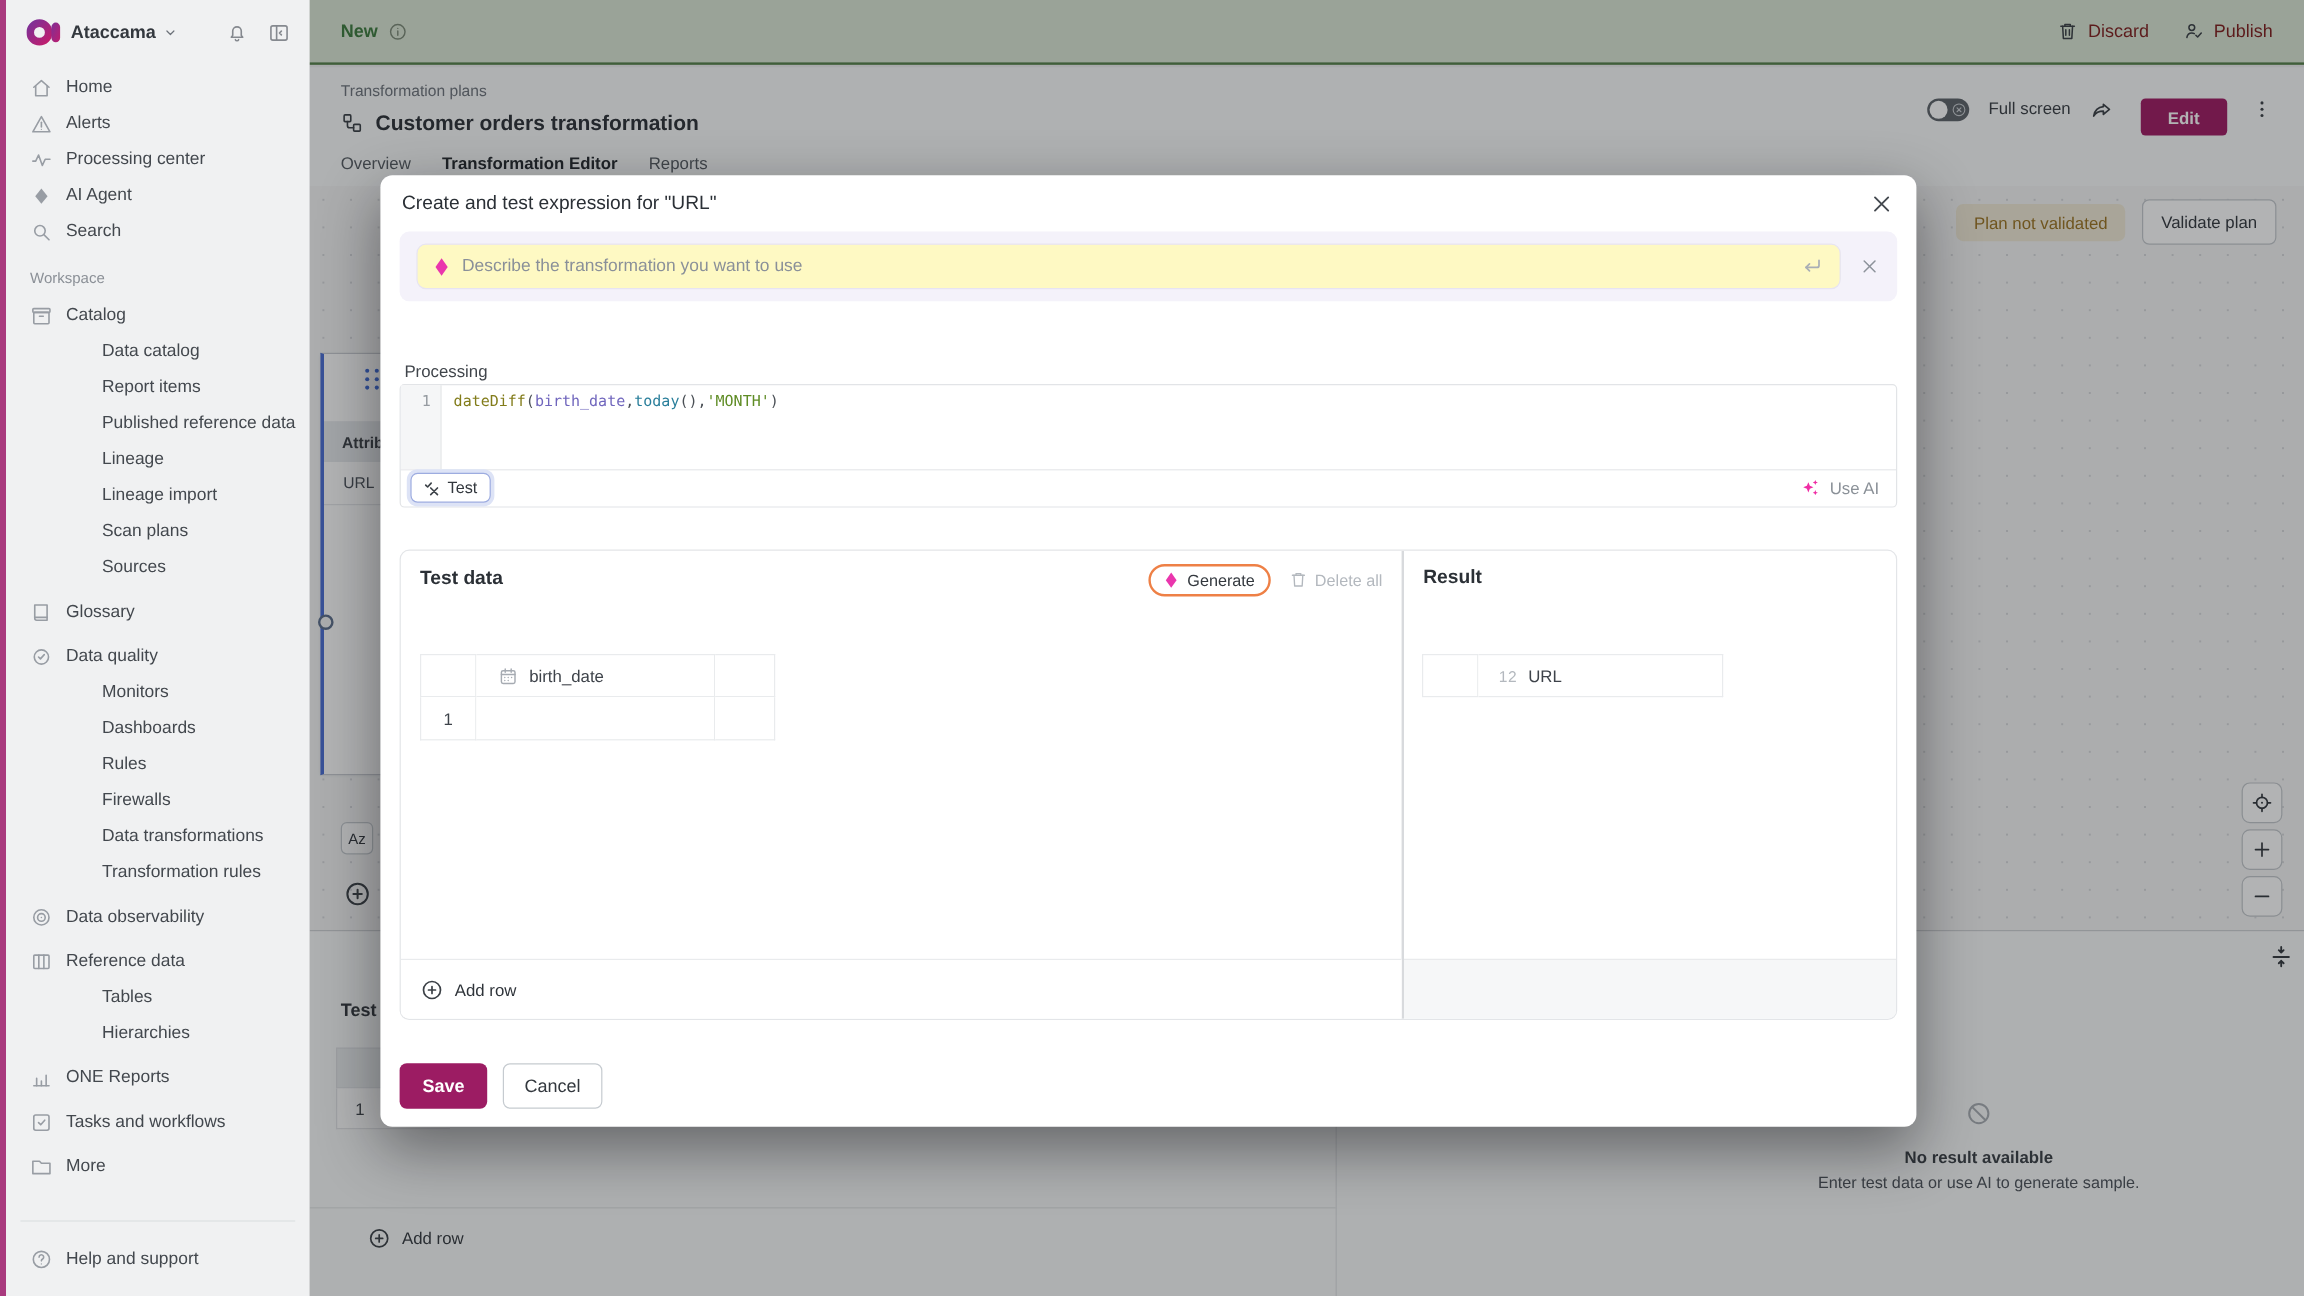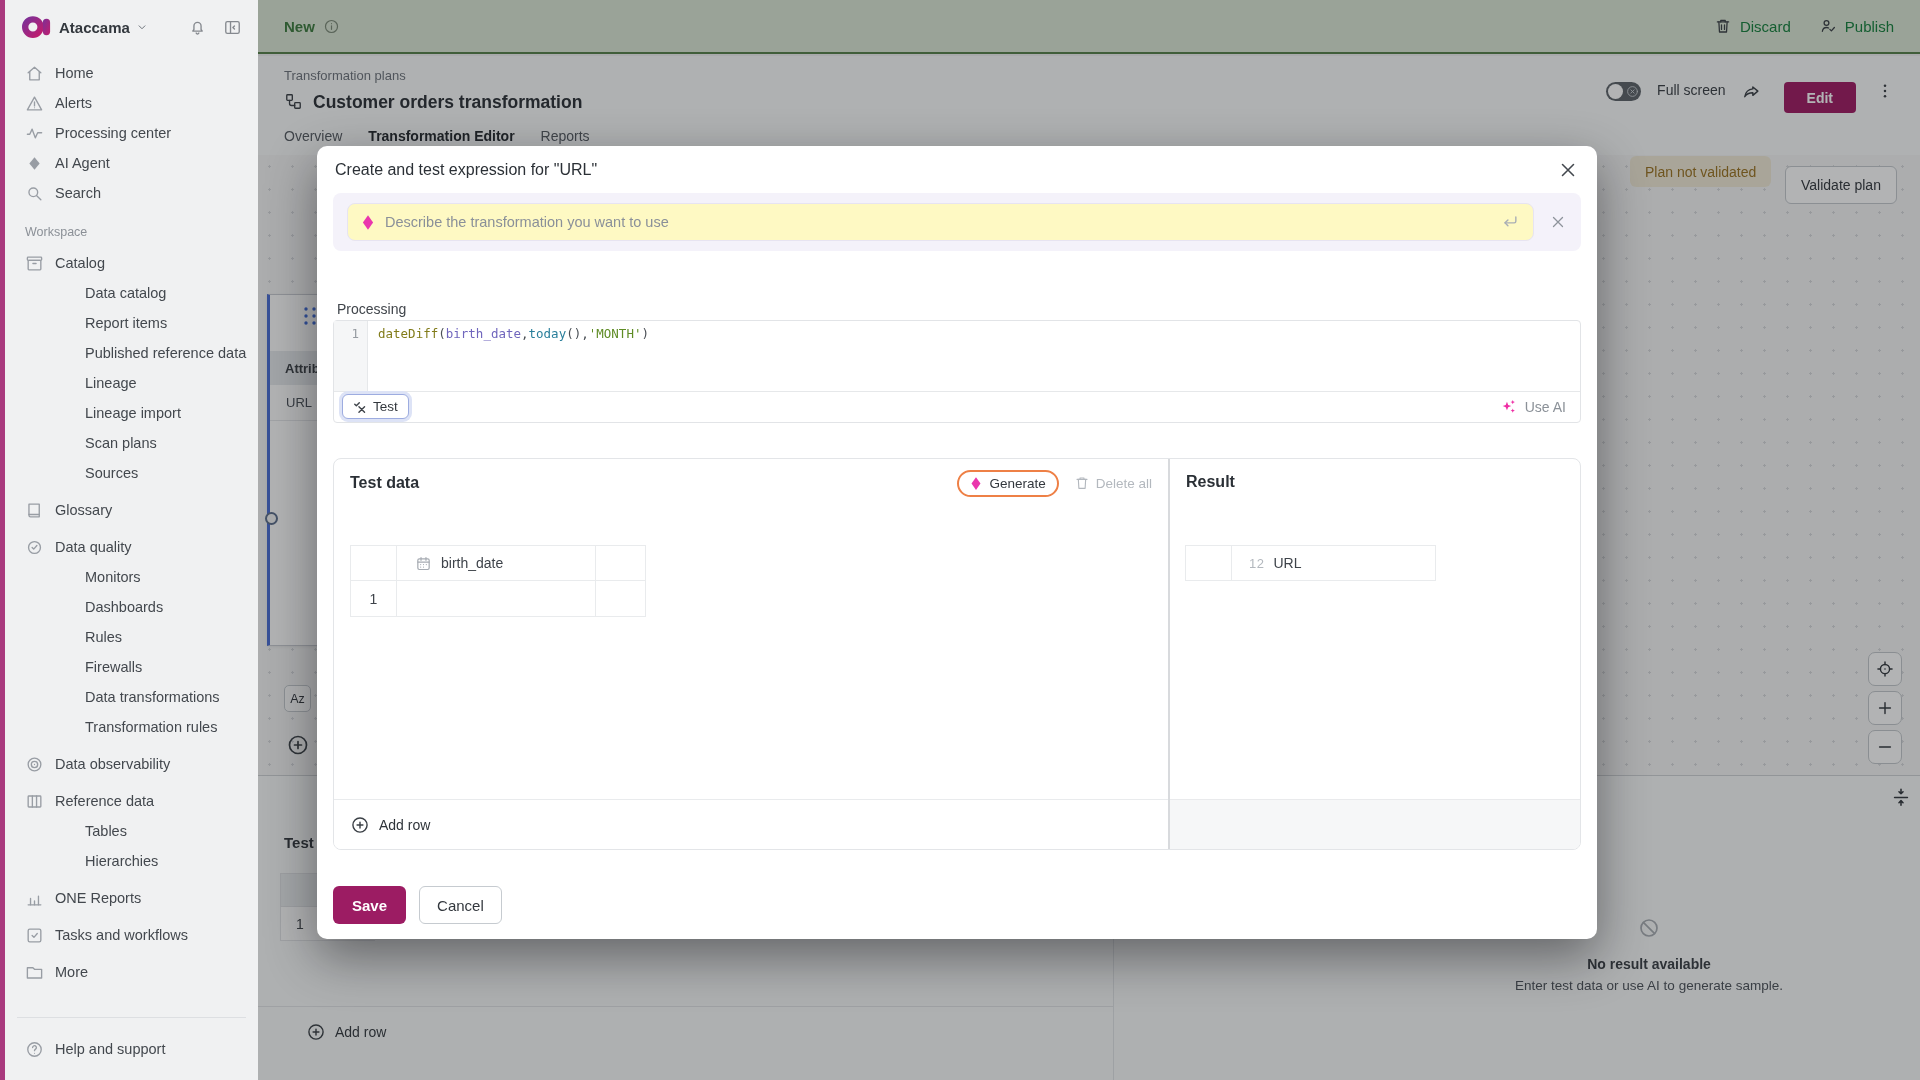--- a/index.html
+++ b/index.html
@@ -27,46 +27,46 @@
 .sb-section{font-size:12.5px;color:#8b9097;padding:17px 0 9px 20px}
 .sb-divider{position:absolute;left:12px;right:12px;bottom:62px;border-top:1px solid #dddfe2}
 .sb-help{position:absolute;left:0;bottom:16px;width:100%}
 
 
 #topbar{position:absolute;left:258px;top:0;width:1662px;height:54px;background:#dce8d5;
   border-bottom:2px solid #55804a;display:flex;align-items:center;padding:0 26px;z-index:1}
 .tb-new{display:flex;align-items:center;gap:8px;color:#3c7b3e;font-weight:700;font-size:15px}
 .tb-new .ic{width:17px;height:17px;color:#7c8a78}
 .tb-right{margin-left:auto;display:flex;align-items:center;gap:28px}
-.tb-act{display:flex;align-items:flex-end;gap:8px;font-size:15px;color:#15803d;cursor:pointer}
+.tb-act{display:flex;align-items:flex-end;gap:8px;font-size:15px;color:#7f1d1d;cursor:pointer}
 .tb-act .ic{width:18px;height:18px;color:#3a3f45}
 
 
 #page-head{position:absolute;left:258px;top:56px;width:1662px;height:99px;background:#fbfcfc;z-index:1}
 .crumb{position:absolute;left:26px;top:12px;font-size:13px;color:#6e747c}
-.title-row{position:absolute;left:26px;top:36px;display:flex;gap:10px}
+.title-row{position:absolute;left:26px;top:36px;display:flex;align-items:center;gap:10px}
 .title-row .ic{width:19px;height:19px;color:#3a3f45}
 .pg-title{font-size:17.5px;font-weight:700;color:#2c3137}
 .tabs{position:absolute;left:26px;top:72px;display:flex;gap:26px;font-size:14px;color:#555b62}
 .tab{cursor:pointer}
 .tab.active{color:#24292e;font-weight:700}
 .ph-right{position:absolute;right:26px;top:26px;display:flex;align-items:flex-start;gap:16px}
 .toggle{width:35px;height:19px;border-radius:10px;background:#5d6369;position:relative;cursor:pointer}
 .toggle .knob{position:absolute;left:2px;top:2px;width:15px;height:15px;border-radius:50%;background:#fff}
 .toggle .tx{position:absolute;right:2px;top:3px;width:13px;height:13px;color:#c9cdd1}
 .fs-label{font-size:14px;color:#393e44}
 .share-ic{width:20px;height:20px;color:#3a3f45;cursor:pointer}
 .btn-edit{height:31px;padding:8px 23px;background:#a01a63;color:#fff;font-size:14px;font-weight:700;
   border-radius:4px;display:flex;align-items:center;cursor:pointer;margin-left:6px}
 .kebab{width:18px;height:18px;color:#3a3f45;cursor:pointer;margin-left:4px}
 
 
 #canvas{position:absolute;left:258px;top:155px;width:1662px;height:620px;background:#f6f7f7;
   background-image:radial-gradient(#d7d9db 1.1px,transparent 1.1px);background-size:23px 23px;z-index:1}
-.badge-plan{position:absolute;left:1372px;top:1px;height:31px;display:flex;align-items:center;
+.badge-plan{position:absolute;left:1372px;top:15px;height:31px;display:flex;align-items:center;
   padding:0 15px;background:#f2ebd7;border-radius:6px;color:#9c7322;font-size:14px}
 .btn-validate{position:absolute;left:1527px;top:11px;height:38px;display:flex;align-items:center;
   padding:0 15px;background:#fff;border:1px solid #c5c9ce;border-radius:6px;color:#33383e;font-size:14px;cursor:pointer}
 .node{position:absolute;left:9px;top:139px;width:75px;height:352px;background:#fff;
   border:1px solid #c9cdd2;border-left:3px solid #4a6ed6;box-shadow:0 1px 3px rgba(0,0,0,.08)}
 .node-dots{position:absolute;left:30px;top:10px;width:20px;height:22px;color:#3f6cd8}
 .node-head{position:absolute;left:0;top:56px;width:100%;height:34px;background:#e8eaed;display:flex;
   align-items:center;padding-left:15px;font-size:13px;font-weight:700;color:#3c4147;overflow:hidden;white-space:nowrap}
 .node-row{position:absolute;left:0;top:90px;width:100%;height:36px;display:flex;align-items:center;
   padding-left:16px;font-size:13px;color:#4a5058;border-bottom:1px solid #e6e8eb}

